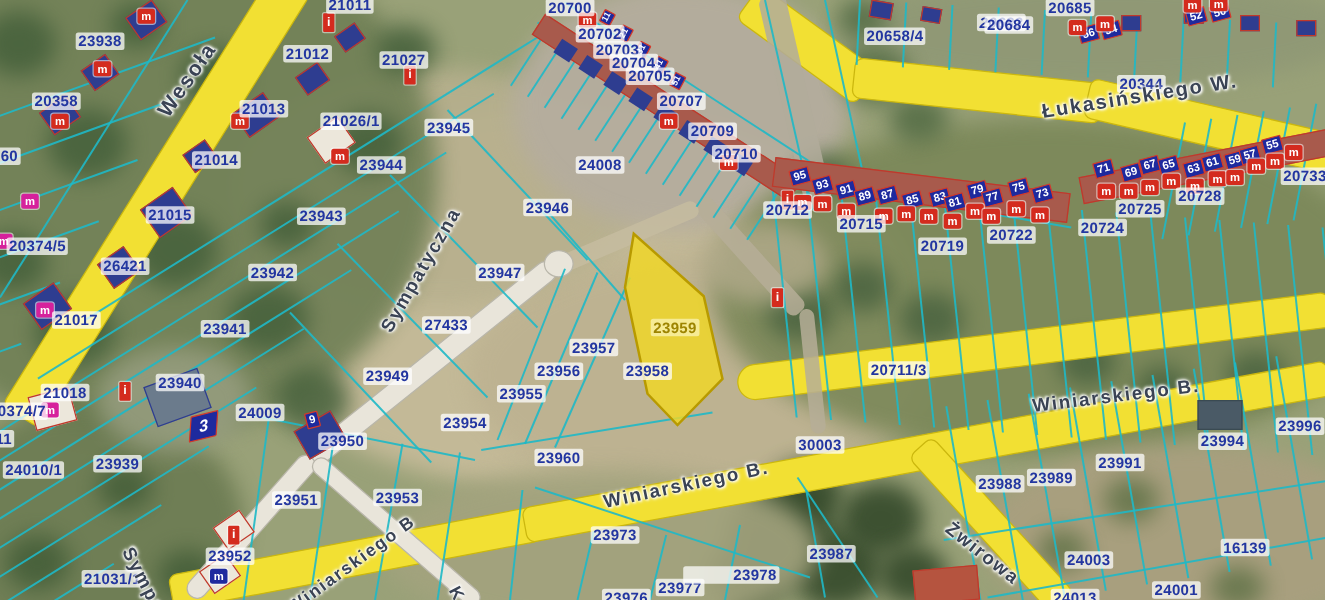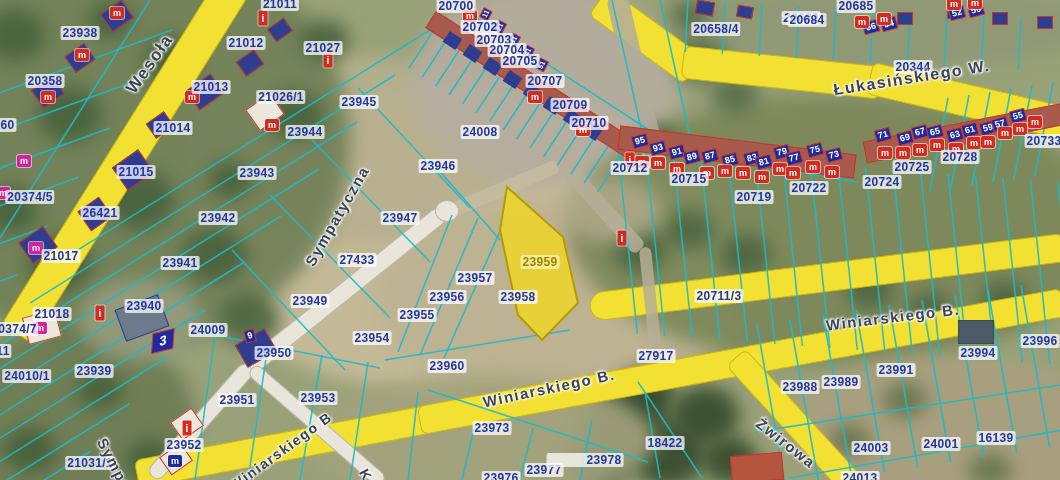--- a/index.html
+++ b/index.html
@@ -352,33 +352,33 @@
     <div class="plabel" style="left: 417px; top: 315px;">23955</div>
     <div class="plabel" style="left: 447px; top: 297px;">23956</div>
     <div class="plabel" style="left: 475px; top: 278px;">23957</div>
     <div class="plabel" style="left: 518px; top: 297px;">23958</div>
     <div class="plabel hl" style="left: 540px; top: 262px;">23959</div>
     <div class="plabel" style="left: 447px; top: 366px; text-align: center;">23960</div>
     <div class="plabel" style="left: 492px; top: 428px;">23973</div>
     <div class="plabel" style="left: 501px; top: 478px;">23976</div>
     <div class="plabel" style="left: 544px; top: 470px;">23977</div>
     <div class="plabel" style="left: 585px; top: 460px; padding-left: 40px;">23978</div>
-    <div class="plabel" style="left: 665px; top: 443px;">18422</div>
+    <div class="plabel" style="left: 665px; top: 443px;">23987</div>
     <div class="plabel" style="left: 800px; top: 387px;">23988</div>
     <div class="plabel" style="left: 841px; top: 382px; text-align: right;">23989</div>
     <div class="plabel" style="left: 896px; top: 370px;">23991</div>
     <div class="plabel" style="left: 978px; top: 353px;">23994</div>
     <div class="plabel" style="left: 1040px; top: 341px;">23996</div>
     <div class="plabel" style="left: 996px; top: 438px;">16139</div>
-    <div class="plabel" style="left: 941px; top: 444px;">24001</div>
+    <div class="plabel" style="left: 941px; top: 472px;">24001</div>
     <div class="plabel" style="left: 871px; top: 448px;">24003</div>
     <div class="plabel" style="left: 860px; top: 478px;">24013</div>
     <div class="plabel" style="left: 480px; top: 132px;">24008</div>
     <div class="plabel" style="left: 208px; top: 310px; margin-top: 20px;">24009</div>
-    <div class="plabel" style="left: 656px; top: 356px;">27917</div>
+    <div class="plabel" style="left: 656px; top: 356px;">30003</div>
     <div class="plabel" style="left: 719px; top: 296px;">20711/3</div>
     <div class="plabel" style="left: 913px; top: 67px;">20344</div>
     <div class="plabel" style="left: 456px; top: 6px;">20700</div>
     <div class="plabel" style="left: 480px; top: 27px;">20702</div>
     <div class="plabel" style="left: 494px; top: 40px;">20703</div>
     <div class="plabel" style="left: 507px; top: 50px;">20704</div>
     <div class="plabel" style="left: 520px; top: 61px;">20705</div>
     <div class="plabel" style="left: 545px; top: 81px;">20707</div>
     <div class="plabel" style="left: 570px; top: 105px;">20709</div>
     <div class="plabel" style="left: 589px; top: 123px;">20710</div>

